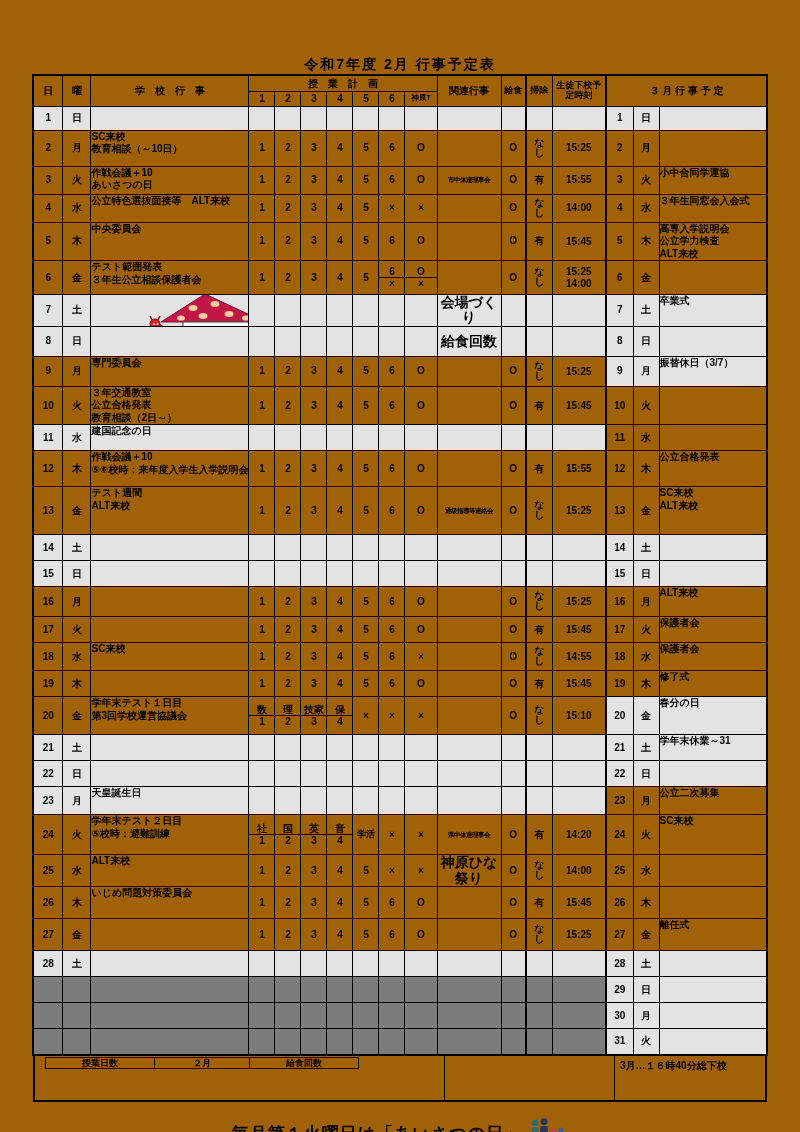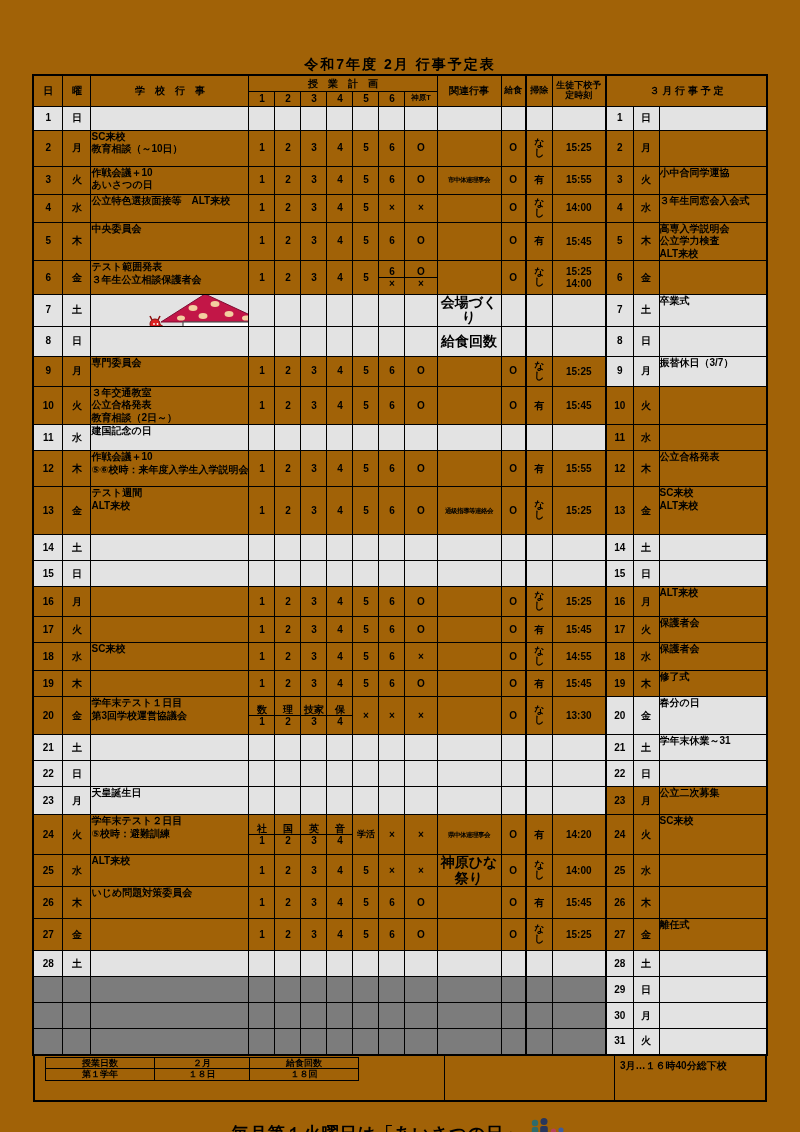--- a/index.html
+++ b/index.html
@@ -591,21 +591,21 @@
             <div class="pt">保</div>
             <div>4</div>
           </td>
           <td class="c ct p">×</td>
           <td class="c ct p">×</td>
           <td class="c ct p">×</td>
           <td class="c ct rel"></td>
           <td class="c ct">O</td>
           <td class="c ct cln bl2"><span class="vstack">なし</span></td>
           <td class="c ct tm">
-            <div>13:30</div>
+            <div>15:10</div>
           </td>
           <td class="c ct bl2 sh">20</td>
           <td class="c ct sh">金</td>
           <td class="c ev sh">
             <div>春分の日</div>
           </td>
         </tr>
         <tr style="height: 26px;">
           <td class="c ct sh">21</td>
           <td class="c ct sh">土</td>
@@ -856,25 +856,20 @@
   </table>
 
   <div class="footer">
     <div class="f-left">
       <table class="mini">
         <tbody id="minibody">
             <tr>
               <td>授業日数</td>
               <td>２月</td>
               <td>給食回数</td>
-            </tr>
-            <tr>
-              <td>第１学年</td>
-              <td>１８日</td>
-              <td>１８回</td>
             </tr>
           </tbody>
       </table>
     </div>
     <div class="f-mid"></div>
     <div class="f-right">3月…１６時40分総下校</div>
   </div>
 
   <div class="caption">
     <span>毎月第１火曜日は「あいさつの日」</span>

